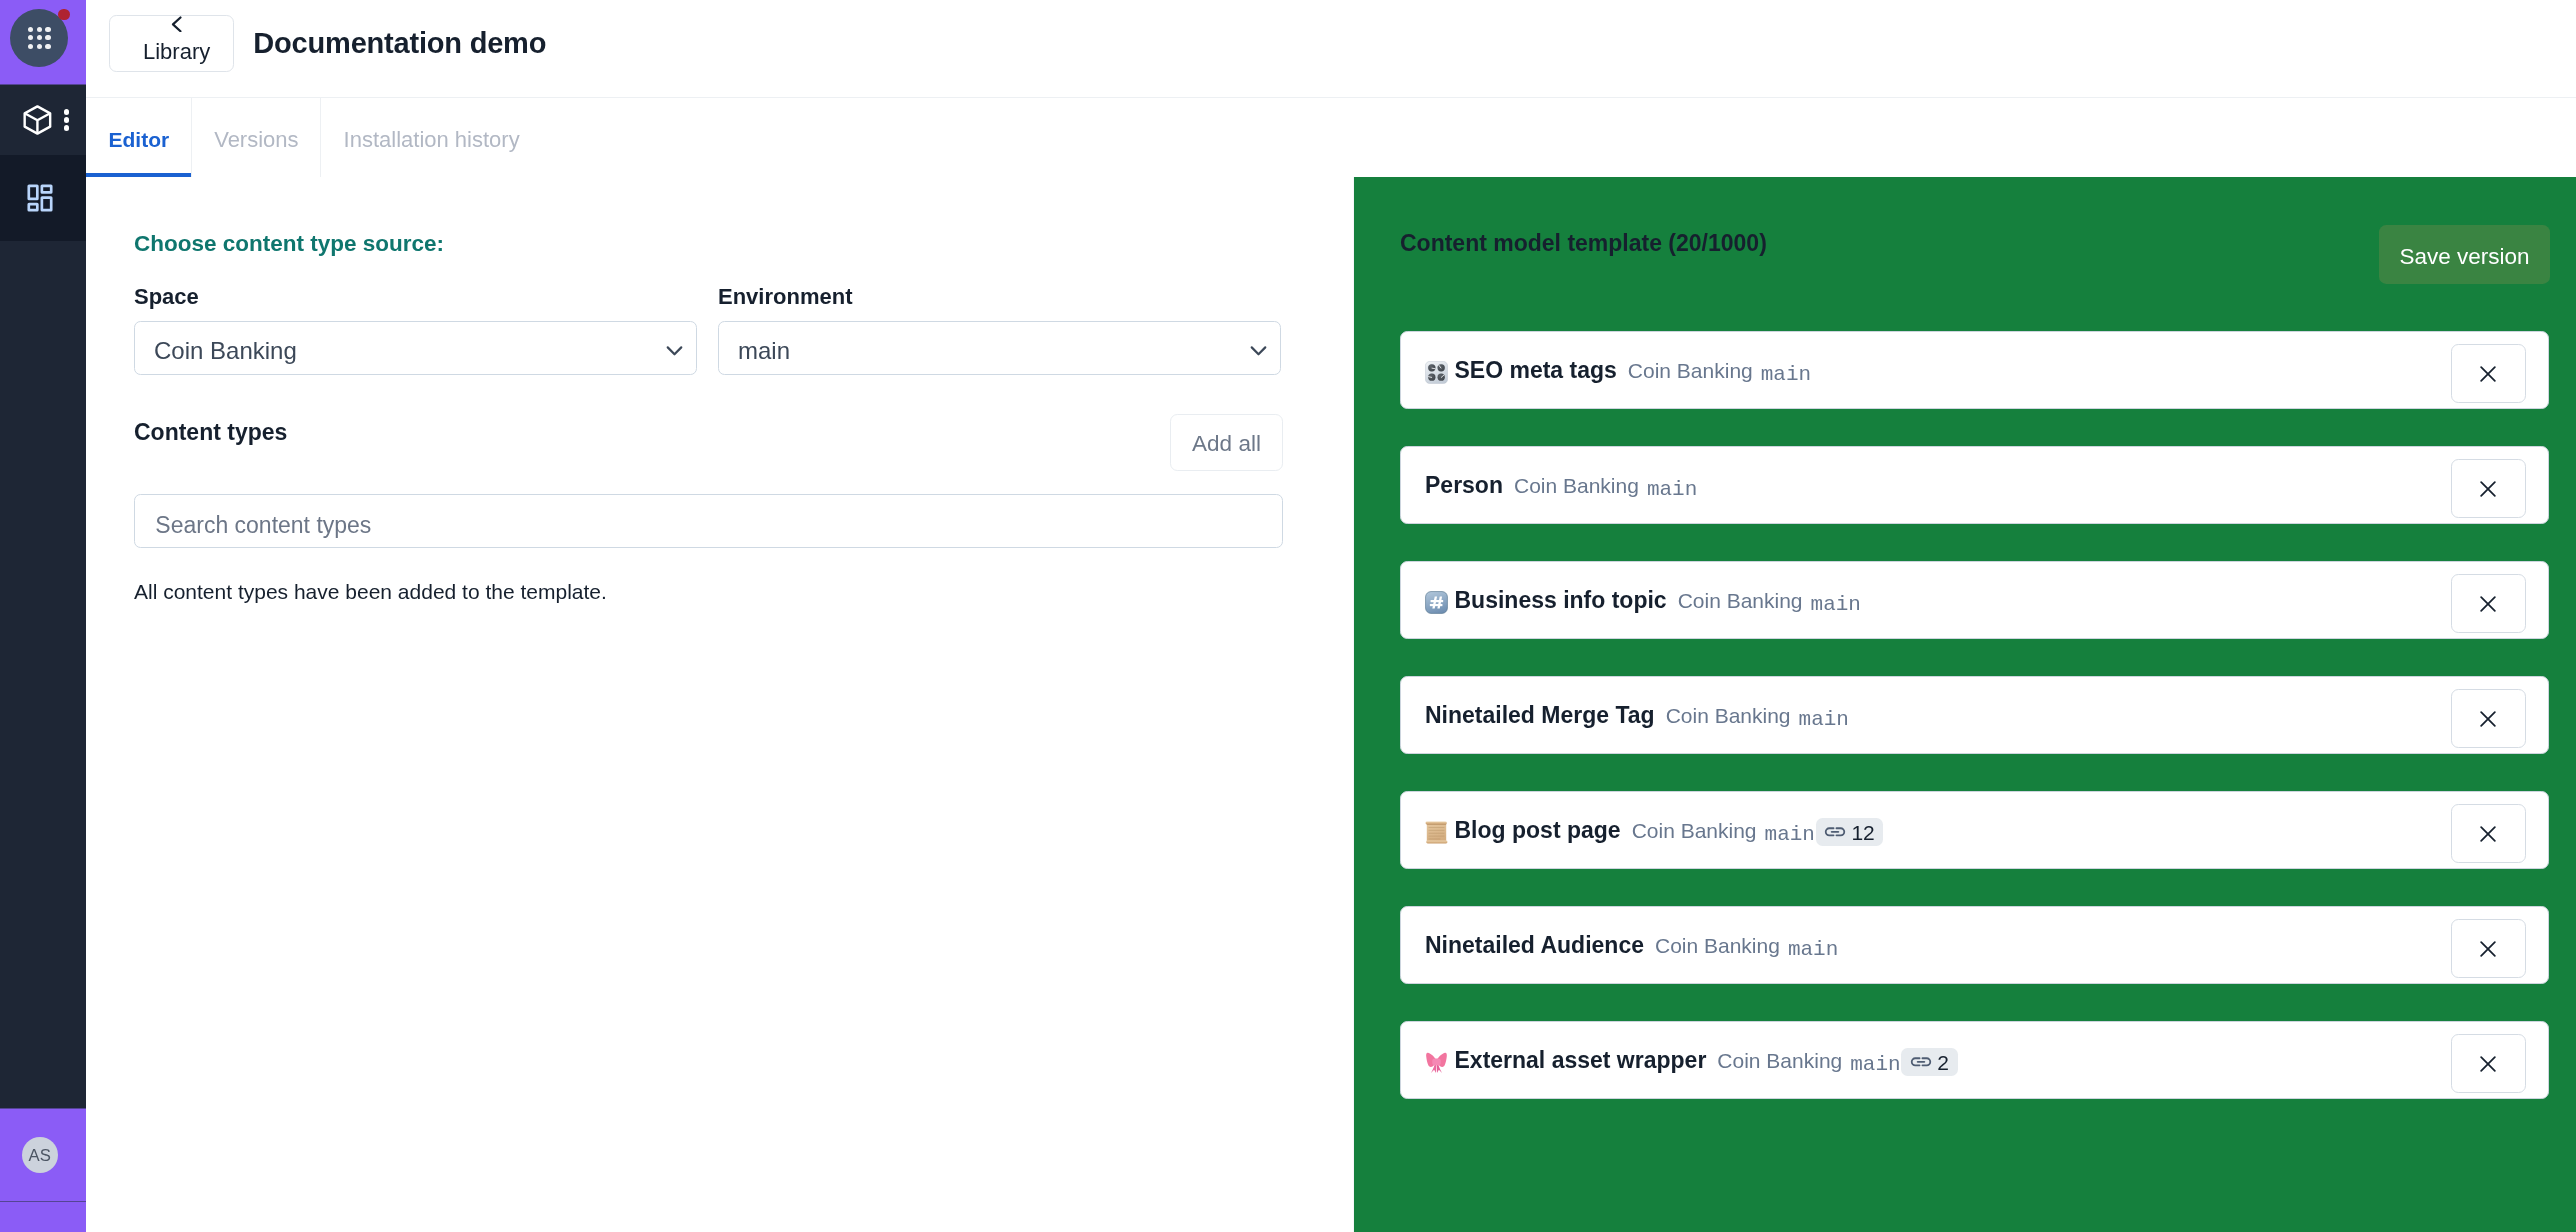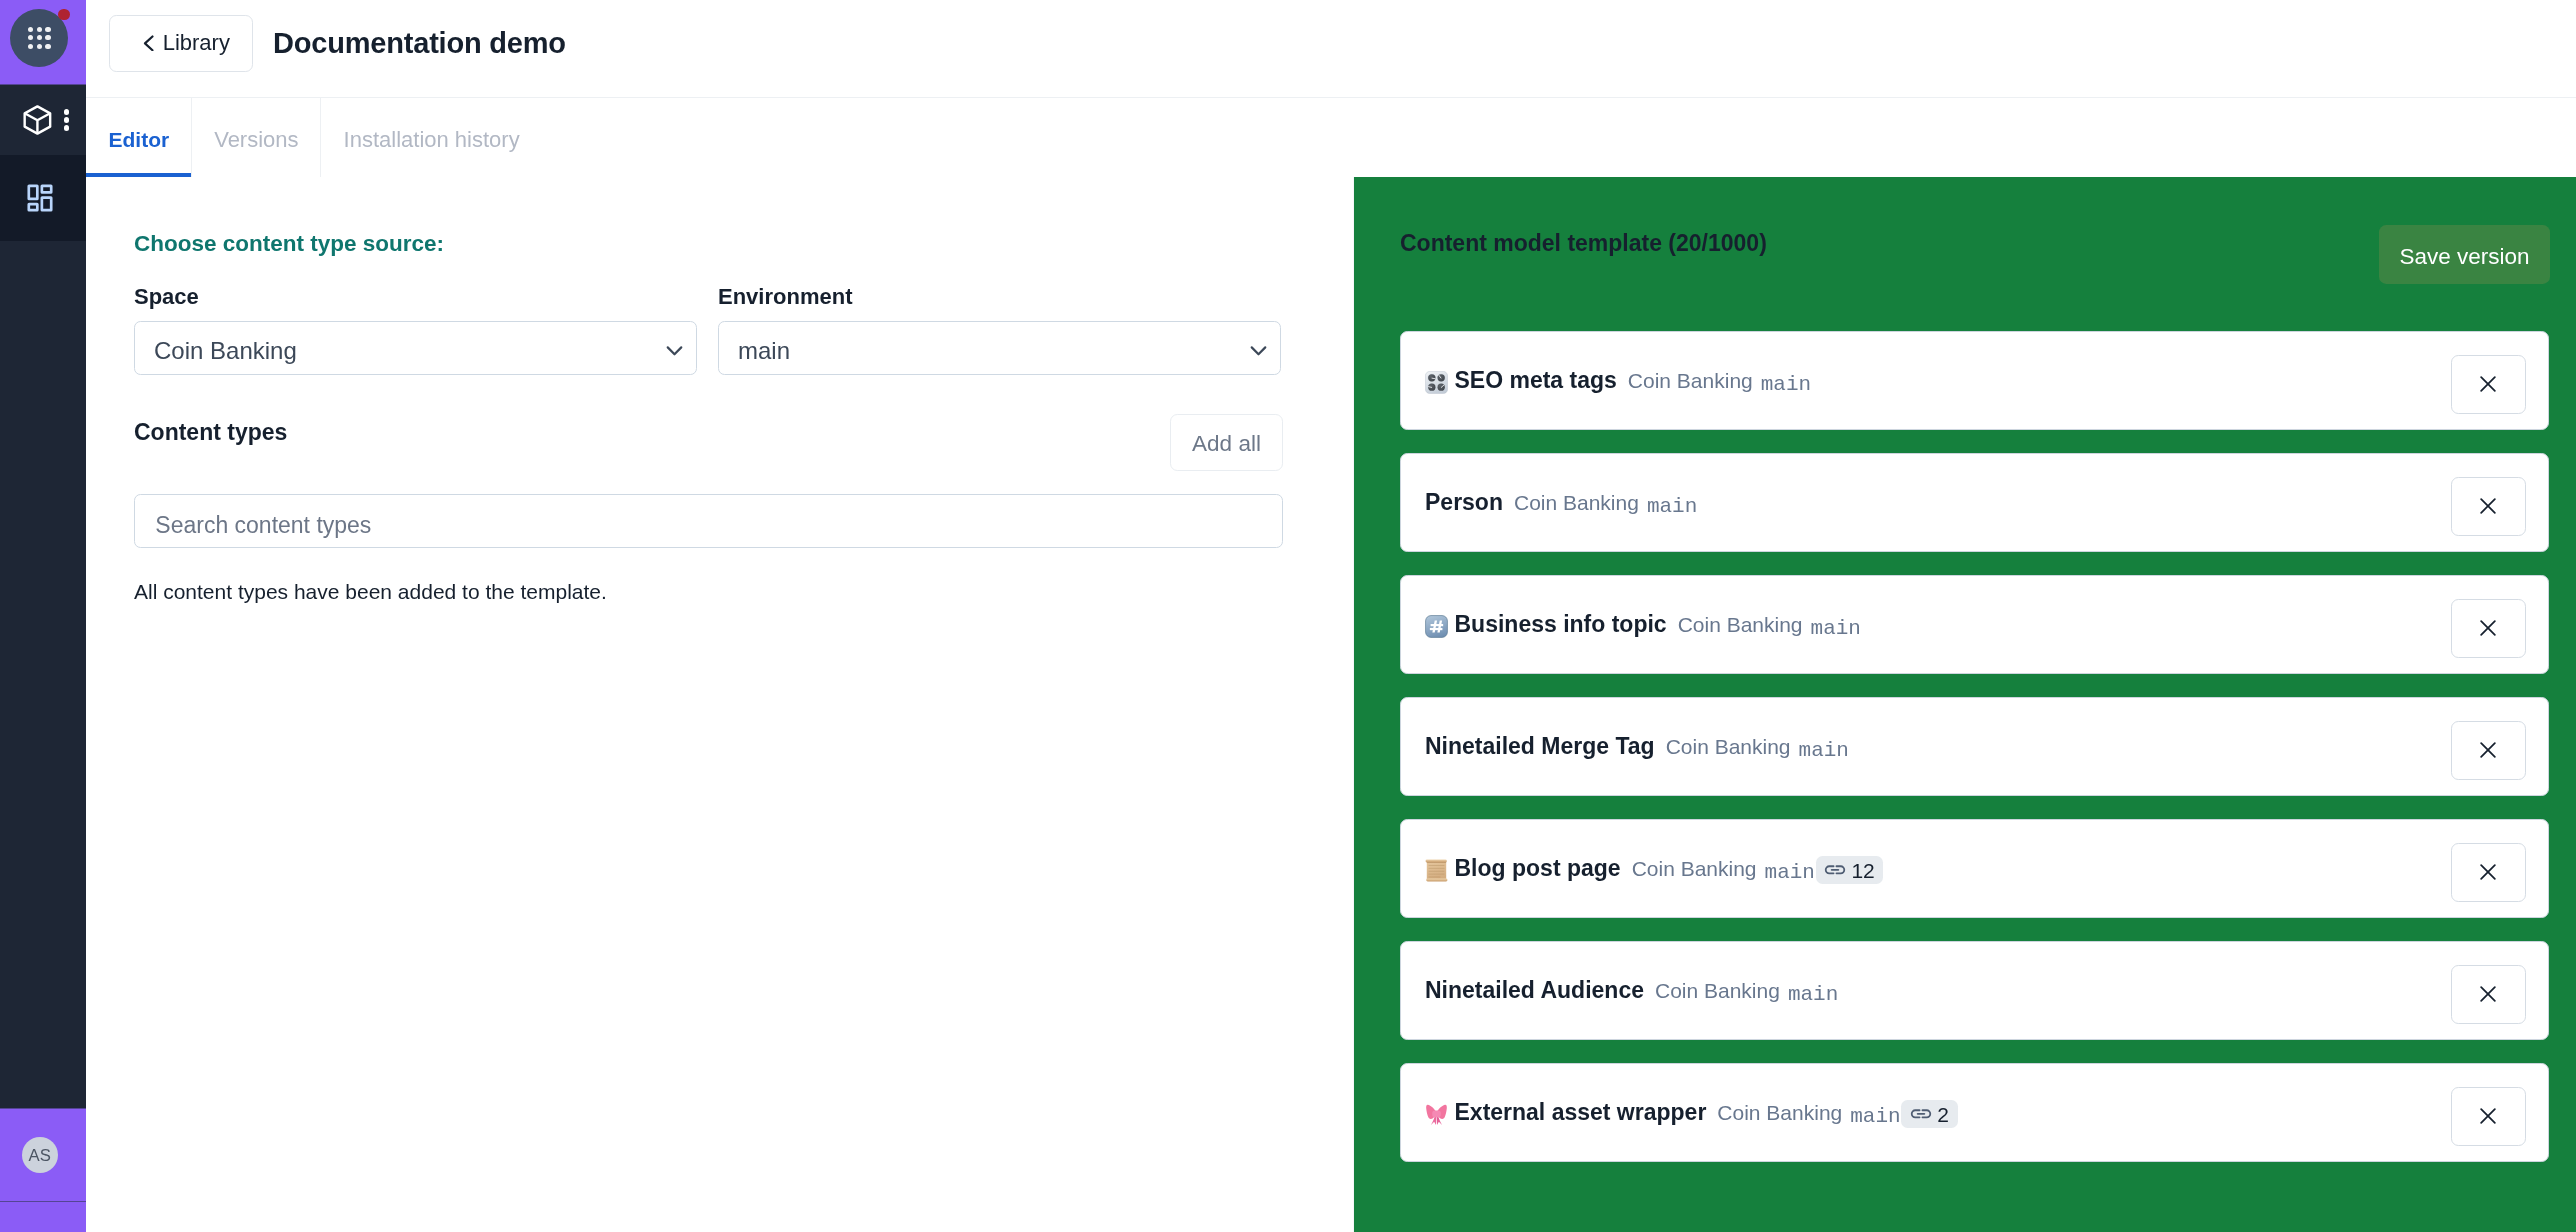--- a/index.html
+++ b/index.html
@@ -28,21 +28,21 @@
   .rail-spacer{flex:1 1 auto;background:#1e2635;}
   .rail-bottom{height:94px;display:flex;align-items:center;justify-content:center;position:relative;}
   .rail-bottom::before{content:"";position:absolute;left:0;right:0;top:0;height:0.7px;background:#28304189;}
   .rail-bottom::after{content:"";position:absolute;left:0;right:0;bottom:0;height:0.7px;background:#28304189;}
   .avatar{width:36px;height:36px;border-radius:50%;background:#ccd2dc;color:#4c5563;display:flex;align-items:center;justify-content:center;font-size:16.7px;letter-spacing:0.1px;padding-top:1.5px;margin-right:6.5px;}
   .rail-foot{height:30px;}
 
   
   .main{flex:1 1 auto;display:flex;flex-direction:column;min-width:0;}
   .topbar{height:97px;display:flex;align-items:flex-start;padding:14.5px 0 0 23px;background:#fff;flex:0 0 97px;}
-  .btn-back{height:57px;display:flex;align-items:center;gap:8.7px;padding:0 22.5px 0 33px;border:0.7px solid #dfe4ea;border-radius:7.3px;background:#fff;font-size:22px;color:#16202e;line-height:1;font-family:inherit;cursor:pointer;}
+  .btn-back{height:57px;display:flex;align-items:center;gap:8.7px;padding:0 22.5px 0 33px;border:0.7px solid #dfe4ea;border-radius:7.3px;background:#fff;font-size:22px;color:#16202e;line-height:1;font-family:inherit;cursor:pointer;flex-direction:column;}
   .page-title{font-size:29px;font-weight:700;color:#16202e;margin-left:19.6px;letter-spacing:-0.2px;line-height:57px;}
 
   .tabs{height:80px;flex:0 0 80px;display:flex;align-items:stretch;background:#fff;position:relative;border-top:0.7px solid #edf0f3;}
   .tab{display:flex;align-items:center;padding:5.8px 22.5px 0 22.5px;font-size:21px;color:#b2b8c4;position:relative;cursor:pointer;}
   .tab::after{content:"";position:absolute;right:0;top:0;bottom:0;width:0.7px;background:#edf0f3;}
   .tab:last-child::after{display:none;}
   .tab.active{color:#1a61d1;font-weight:700;}
   .tab:not(.active){font-size:22px;}
   .tab.active .ul{position:absolute;left:0;right:0.7px;bottom:0;height:3.6px;background:#1a61d1;}
 
@@ -62,21 +62,21 @@
   .btn-addall{margin-left:auto;height:57px;width:113px;border:0.7px solid #e9edf1;border-radius:7.3px;background:#fff;color:#6d7889;font-size:22.5px;display:flex;align-items:center;justify-content:center;font-family:inherit;cursor:pointer;padding-top:3.6px;}
   .search{margin-top:23px;width:1149px;height:54px;border:0.7px solid #cfd9e3;border-radius:6.5px;display:flex;align-items:center;padding:9.4px 19px 0 20.3px;font-size:23px;color:#6c7687;background:#fff;}
   .note{margin-top:33px;font-size:21px;color:#16202e;line-height:1;}
 
   
   .right-pane{flex:1 1 auto;background:#15803d;border-left:0.7px solid #f4f6f9;overflow:hidden;position:relative;}
   .rp-head{position:relative;height:106px;}
   .rp-title{position:absolute;left:46px;top:55px;font-size:23px;font-weight:700;color:#16202e;line-height:1;}
   .btn-save{position:absolute;right:26px;top:48px;background:#3a8442;color:#fff;font-size:22.5px;height:59px;width:171px;border-radius:7.3px;border:0;display:flex;align-items:center;justify-content:center;font-family:inherit;cursor:pointer;padding-top:5.1px;}
   .rp-list{padding:48px 27px 0 46px;}
-  .card{background:#fff;border:0.7px solid #cdd5de;border-radius:7.3px;height:99px;display:flex;align-items:center;padding:0 22.5px 0 24px;margin-bottom:23px;}
+  .card{background:#fff;border:0.7px solid #cdd5de;border-radius:7.3px;height:78px;display:flex;align-items:center;padding:0 22.5px 0 24px;margin-bottom:37px;}
   .card .emo{width:23px;height:23px;margin-right:6.5px;display:block;flex:0 0 23px;position:relative;top:2.2px;}
   .card .nm{font-size:23px;font-weight:700;color:#16202e;line-height:1;}
   .card .sp{font-size:21px;color:#68778e;margin-left:11px;line-height:1;}
   .card .env{font-family:"Liberation Mono",monospace;font-size:21px;color:#68778e;margin-left:8px;line-height:1;position:relative;top:4.4px;}
   .card .lnk{margin-left:0.7px;background:#e7ebef;border-radius:6.5px;height:28px;display:flex;align-items:center;gap:5.1px;padding:0 8.7px;font-size:21px;color:#16202e;line-height:1;position:relative;top:1.5px;}
   .card .lnk span{position:relative;top:0.7px;}
   .card .x{margin-left:auto;width:75px;height:59px;border:0.7px solid #d5dce4;border-radius:7.3px;display:flex;align-items:center;justify-content:center;background:#fff;cursor:pointer;padding:0;flex:0 0 75px;margin-top:7.3px;}
 </style>
 </head>
 <body>

